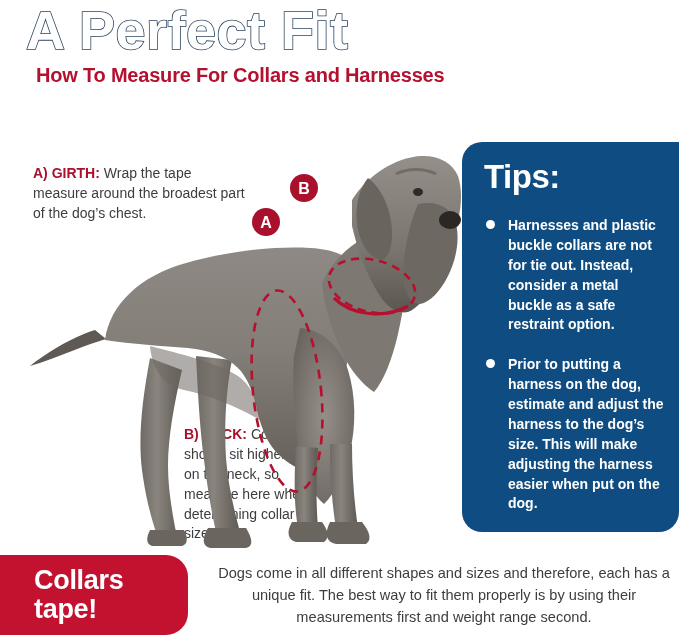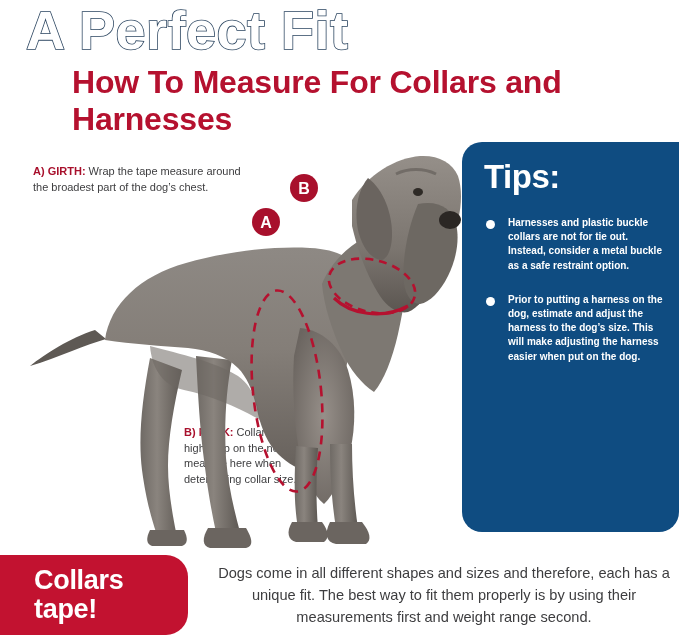--- a/index.html
+++ b/index.html
@@ -16,28 +16,27 @@
     position: absolute; left: 26px; top: 2px;
     font-size: 54px; font-weight: 700; letter-spacing: 0.5px;
     color: #ffffff;
     -webkit-text-stroke: 1.6px #2b4560;
     paint-order: stroke fill;
     line-height: 1.05;
     font-family: "Liberation Sans", sans-serif;
   }
   .subtitle {
     position: absolute; left: 36px; top: 64px;
-    font-size: 32px; font-weight: 700; color: #b5112f;
+    font-size: 20px; font-weight: 700; color: #b5112f;
     letter-spacing: -0.2px;
     font-family: "Liberation Sans", sans-serif;
-    margin-left: 36px;
-  }
-
-  
-  .callout { position: absolute; color: #3d3d3f; font-size: 11px; line-height: 1.42; }
+  }
+
+  
+  .callout { position: absolute; color: #3d3d3f; font-size: 14px; line-height: 1.42; }
   .callout .lead { color: #a8102c; font-weight: 700; }
   #girth-callout { left: 33px; top: 164px; width: 215px; }
   #neck-callout  { left: 184px; top: 425px; width: 140px; }
 
   
   .dog-wrap { position: absolute; left: 0px; top: 108px; width: 462px; height: 440px; }
   .dog-wrap svg { display: block; }
 
   
   .tips-panel {
@@ -47,21 +46,21 @@
     border-radius: 20px 0 20px 20px;
     padding: 16px 14px 0 22px;
   }
   .tips-heading {
     color: #ffffff; font-size: 33px; font-weight: 700;
     letter-spacing: -0.5px; margin-bottom: 12px;
   }
   .tips-list { list-style: none; }
   .tip-item {
     position: relative; padding-left: 24px; margin-bottom: 15px;
-    color: #ffffff; font-size: 10px; line-height: 1.42; font-weight: 600; margin-top: 20px;
+    color: #ffffff; font-size: 14px; line-height: 1.42; font-weight: 600; margin-top: 20px;
   }
   .tip-bullet {
     position: absolute; left: 2px; top: 4px;
     width: 9px; height: 9px; border-radius: 50%; background: #ffffff;
   }
 
   
   .measure-badge {
     position: absolute; left: -16px; top: 555px;
     width: 204px; height: 80px;

